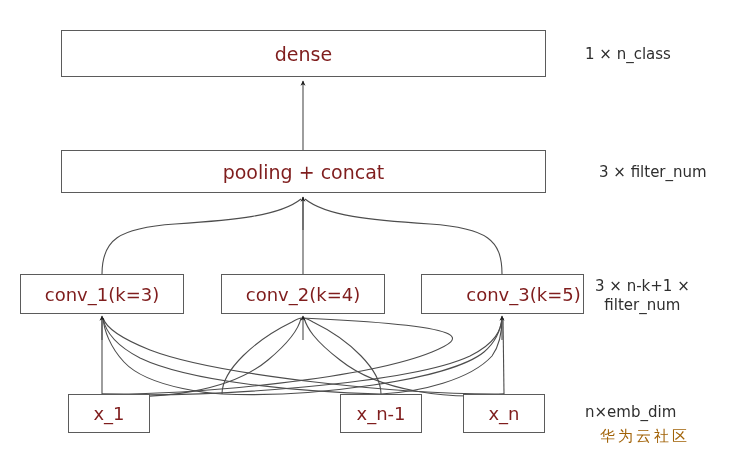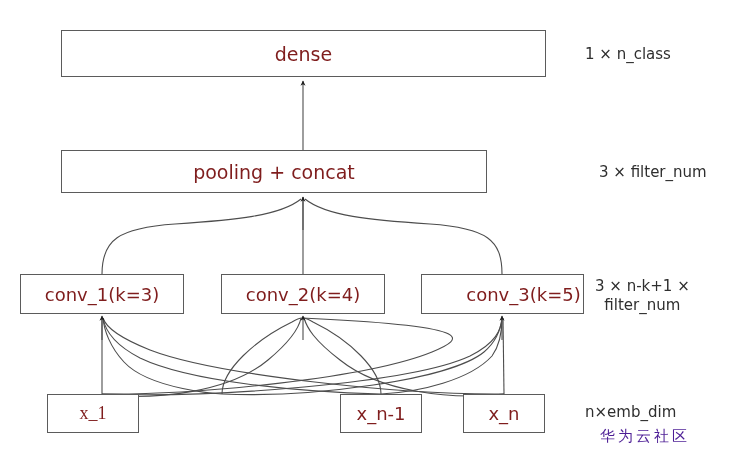--- a/index.html
+++ b/index.html
@@ -28,27 +28,27 @@
     border: 1px solid #5b5b5b;
     background: #ffffff;
     display: flex;
     align-items: center;
     justify-content: center;
     color: #7f1d1d;
     white-space: nowrap;
     z-index: 3;
   }
   .node.dense      { left: 61px;  top: 30px;  width: 485px; height: 47px; font-size: 19px; }
-  .node.pooling    { left: 61px;  top: 150px; width: 426px; height: 43px; font-size: 19px; }
+  .node.pooling    { left: 61px;  top: 150px; width: 485px; height: 43px; font-size: 19px; }
   .node.conv       { top: 274px;  height: 40px; font-size: 18px; }
   .node.conv1      { left: 20px;  width: 164px; }
   .node.conv2      { left: 221px; width: 164px; }
   .node.conv3      { left: 421px; width: 163px; padding-left: 42px; }
   .node.inp        { top: 394px;  height: 39px; font-size: 18px; }
-  .node.inp1       { left: 47px;  width: 92px; font-family: Liberation Serif, serif; }
+  .node.inp1       { left: 68px;  width: 82px; }
   .node.inp2       { left: 182px; width: 81px; }
   .node.inp3       { left: 340px; width: 82px; }
   .node.inp4       { left: 463px; width: 82px; }
 
   .annot {
     position: absolute;
     color: #2f2f2f;
     font-size: 15px;
     line-height: 19px;
     white-space: pre-line;
@@ -58,21 +58,21 @@
   .annot.a-pool    { left: 585px; top: 163px; margin-left: 14px; }
   .annot.a-conv    { left: 595px; top: 277px; text-align: center; }
   .annot.a-inp     { left: 585px; top: 403px; text-align: right; }
 
   .watermark {
     position: absolute;
     left: 600px;
     top: 427px;
     font-size: 15px;
     letter-spacing: 3px;
-    color: #4c1d95;
+    color: #a16207;
     z-index: 2;
     white-space: nowrap;
   }
 </style>
 </head>
 <body>
 
 <div id="canvas">
 
   <svg id="wires" viewBox="0 0 733 457">

